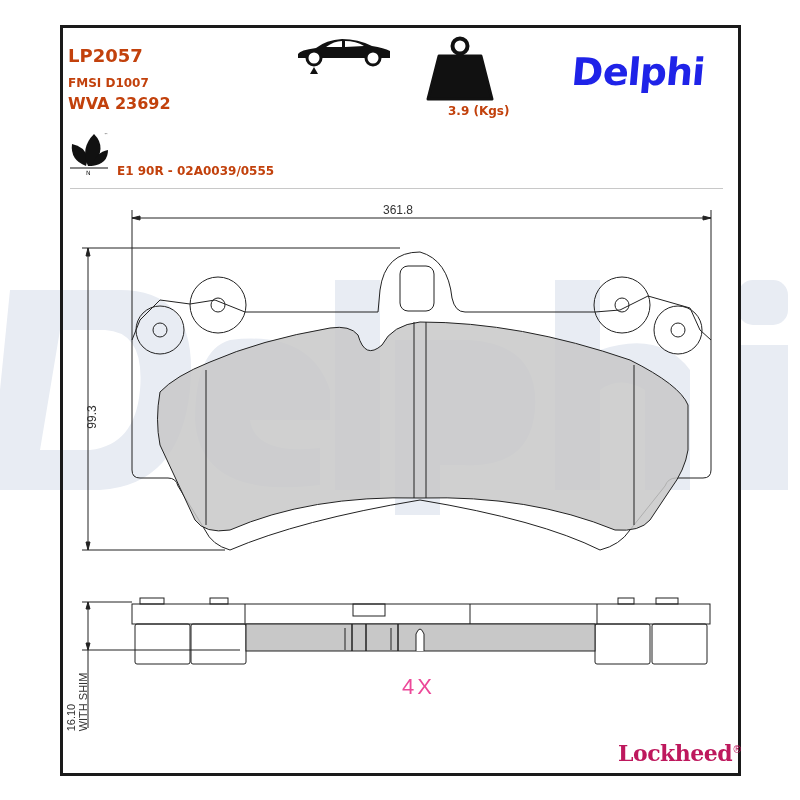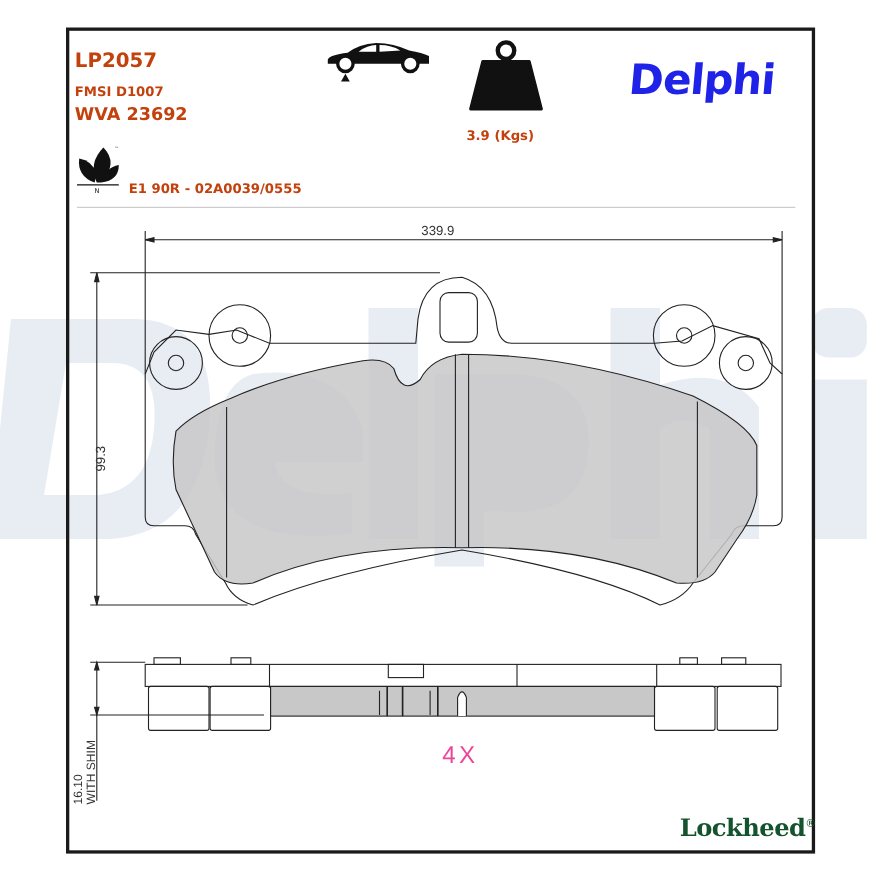--- a/index.html
+++ b/index.html
@@ -4,24 +4,24 @@
   <style>
     html, body { margin: 0; padding: 0; background: #ffffff; }
     body { width: 800px; height: 800px; position: relative; overflow: hidden; font-family: "DejaVu Sans", sans-serif; }
     .frame { position: absolute; left: 60px; top: 25px; width: 675px; height: 745px; border: 3px solid #1a1a1a; box-sizing: content-box; }
     .watermark { position: absolute; left: 0; top: 270px; width: 800px; height: 250px; }
     .drawing { position: absolute; left: 0; top: 0; width: 800px; height: 800px; }
     .txt { position: absolute; color: #c2410c; font-weight: bold; white-space: nowrap; }
     .part-no { left: 68px; top: 45px; font-size: 18px; }
     .fmsi { left: 68px; top: 76px; font-size: 12px; }
     .wva { left: 68px; top: 94px; font-size: 16px; }
-    .weight { left: 424px; top: 104px; font-size: 12px; margin-top: 12px; }
+    .weight { left: 448px; top: 104px; font-size: 12px; }
     .ece { left: 117px; top: 164px; font-size: 12px; }
     .brand { position: absolute; left: 572px; top: 50px; font-size: 38px; font-weight: bold; color: #1f23e8; letter-spacing: -1px; font-family: "DejaVu Sans", sans-serif; font-style: italic; transform: skewX(6deg); }
-    .lockheed { position: absolute; left: 618px; top: 740px; font-size: 22px; font-weight: bold; color: #14532d; font-family: "DejaVu Serif", serif; letter-spacing: -0.5px; }
+    .lockheed { position: absolute; left: 618px; top: 740px; font-size: 22px; font-weight: bold; color: #be185d; font-family: "DejaVu Serif", serif; letter-spacing: -0.5px; }
     .lockheed sup { font-size: 10px; font-family: "DejaVu Sans", sans-serif; font-weight: normal; }
     .dim { position: absolute; font-family: "Liberation Sans", sans-serif; font-size: 12px; color: #333; }
     .dim-width { left: 383px; top: 203px; }
     .dim-height { left: 80px; top: 410px; transform: rotate(-90deg); transform-origin: center; }
     .dim-thick { left: 48px; top: 690px; transform: rotate(-90deg); transform-origin: center; font-size: 11px; line-height: 12px; text-align: left; }
     .qty { position: absolute; left: 402px; top: 674px; font-size: 22px; font-family: "Liberation Sans", sans-serif; color: #ec4899; letter-spacing: 3px; }
     .rule { position: absolute; left: 70px; top: 188px; width: 653px; height: 1px; background: #c8c8c8; }
   </style>
 </head>
 <body>
@@ -136,21 +136,21 @@
     <rect x="246" y="624" width="349" height="27" fill="#c8c8c8" stroke="#222"></rect>
     <line x1="345" y1="628" x2="345" y2="650"></line>
     <line x1="352" y1="624" x2="352" y2="651" stroke-width="1.5"></line>
     <line x1="366" y1="624" x2="366" y2="651" stroke-width="1.5"></line>
     <line x1="391" y1="628" x2="391" y2="650"></line>
     <line x1="398" y1="624" x2="398" y2="651" stroke-width="1.5"></line>
     <path d="M416 651 L416 634 Q420 624 424 634 L424 651" fill="#fff"></path>
   </g>
 </svg>
 
-<div class="dim dim-width">339.9</div>
+<div class="dim dim-width">361.8</div>
 <div class="dim dim-height">99.3</div>
 <div class="dim dim-thick">
   <div>16.10</div>
   <div>WITH SHIM</div>
 </div>
 <div class="qty">4X</div>
 
 <div class="lockheed"><span>Lockheed</span><sup>®</sup></div>
 
 </body></html>

